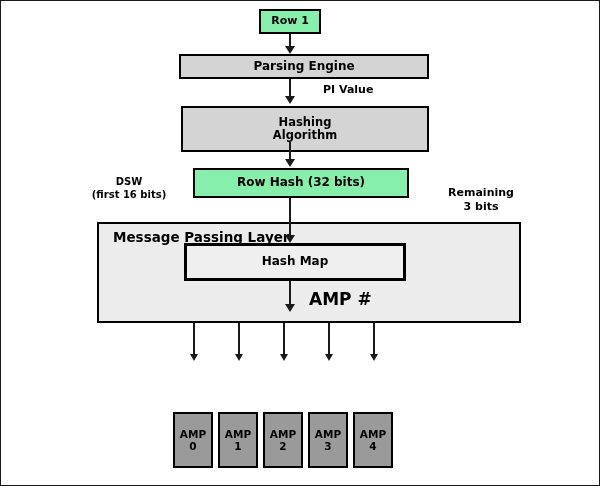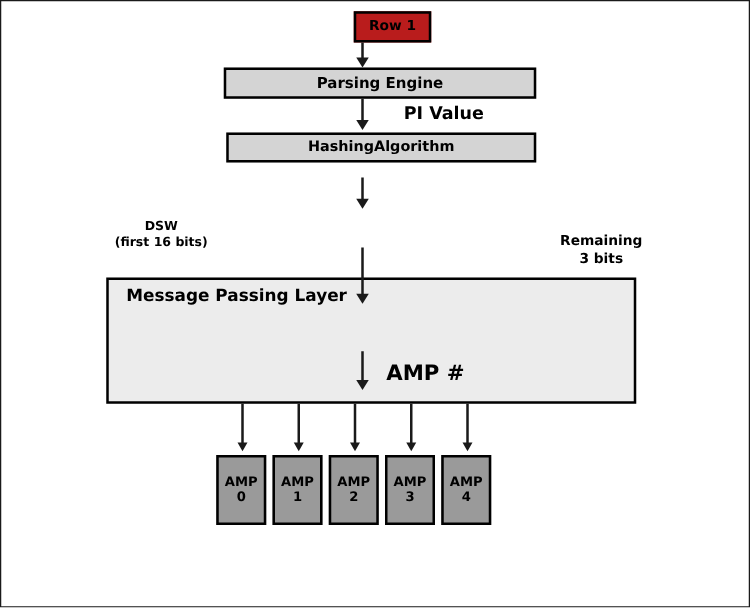--- a/index.html
+++ b/index.html
@@ -27,33 +27,33 @@
     display: flex;
     align-items: center;
     justify-content: center;
     text-align: center;
     font-weight: bold;
     color: #000000;
     line-height: 1.15;
   }
 
   .node-white {
-    background: #b91c1c;
-    border: 2px solid #000000;
-    margin-left: 24px;
+    background: #86efac;
+    border: 2px solid #000000;
   }
 
   .node-gray {
     background: #d4d4d4;
     border: 2px solid #000000;
   }
 
   .node-darkgray {
     background: #9a9a9a;
     border: 2px solid #000000;
+    margin-top: 48px;
   }
 
   .node-panel {
     background: #ececec;
     border: 2px solid #000000;
   }
 
   .node-lightbox {
     background: #efefef;
     border: 3px solid #000000;
@@ -64,32 +64,32 @@
     left: 258px; top: 8px; width: 62px; height: 25px;
     font-size: 11px;
   }
 
   #parsing-engine {
     left: 178px; top: 53px; width: 250px; height: 25px;
     font-size: 12px;
   }
 
   #hashing-algorithm {
-    left: 180px; top: 105px; width: 248px; height: 24px;
+    left: 180px; top: 105px; width: 248px; height: 46px;
     font-size: 11.5px;
-    flex-direction: row;
+    flex-direction: column;
   }
 
   #row-hash {
     left: 192px; top: 167px; width: 216px; height: 30px;
     font-size: 12px;
   }
 
   #mpl {
-    left: 84px; top: 221px; width: 424px; height: 101px;
+    left: 96px; top: 221px; width: 424px; height: 101px;
     display: block;
   }
 
   #mpl-title {
     position: absolute;
     left: 14px; top: 6px;
     font-size: 13.5px;
     font-weight: bold;
     color: #000000;
   }
@@ -113,21 +113,21 @@
     position: absolute;
     font-weight: bold;
     color: #000000;
     text-align: center;
     line-height: 1.25;
     white-space: pre-line;
   }
 
   #label-pi-value {
     left: 322px; top: 82px;
-    font-size: 14px;
+    font-size: 11px;
   }
 
   #label-dsw {
     left: 68px; top: 175px;
     width: 120px;
     font-size: 10px;
   }
 
   #label-remaining {
     left: 420px; top: 185px;
@@ -182,33 +182,39 @@
   <div class="label" id="label-pi-value">PI Value</div>
 
   <div class="node node-gray" id="hashing-algorithm">
     <span>Hashing</span>
     <span>Algorithm</span>
   </div>
 
   <div class="conn" style="left:288px; top:141px; height:18px;"></div>
   <div class="arrowhead" style="left:284px; top:158px;"></div>
 
+  <div class="node node-white" id="row-hash">
+    <span>Row Hash  (32 bits)</span>
+  </div>
 
   <div class="label" id="label-dsw">DSW
 (first 16 bits)</div>
   <div class="label" id="label-remaining">Remaining
 3 bits</div>
 
   <div class="conn" style="left:288px; top:197px; height:42px; z-index:5;"></div>
   <div class="arrowhead" style="left:284px; top:234px; z-index:6;"></div>
 
   <div class="node node-panel" id="mpl">
     <span id="mpl-title">Message Passing Layer</span>
   </div>
 
+  <div class="node node-lightbox" id="hash-map">
+    <span>Hash Map</span>
+  </div>
 
   <div class="conn" style="left:288px; top:280px; height:27px; z-index:5;"></div>
   <div class="arrowhead" style="left:284px; top:303px; z-index:6;"></div>
 
   <div class="label" id="label-amp-num">AMP #</div>
 
   <div class="conn conn-thin" style="left:192px; top:322px; height:33px;"></div>
   <div class="arrowhead arrowhead-thin" style="left:189px; top:353px;"></div>
 
   <div class="conn conn-thin" style="left:237px; top:322px; height:33px;"></div>

